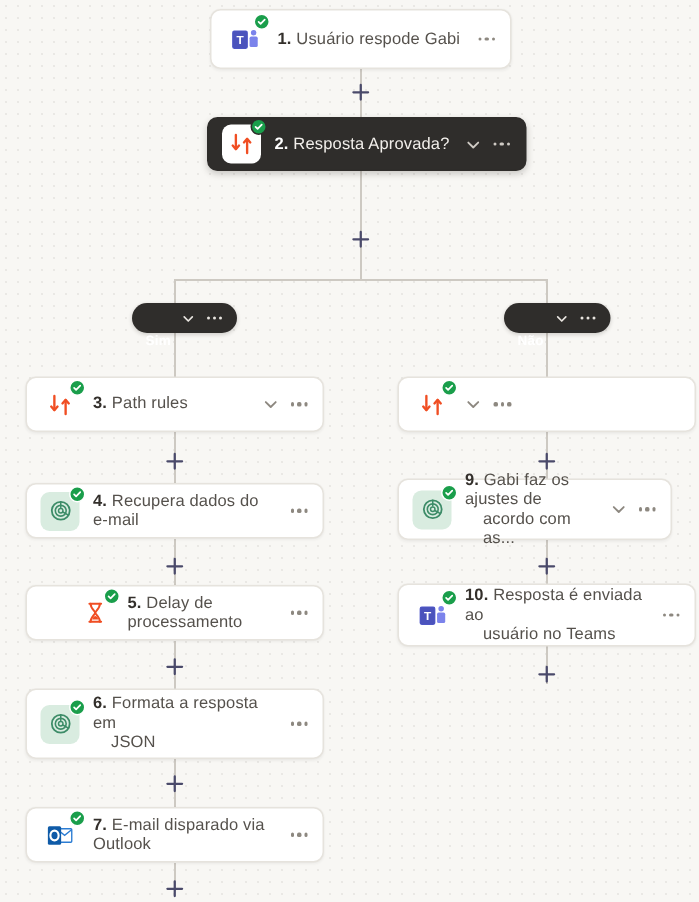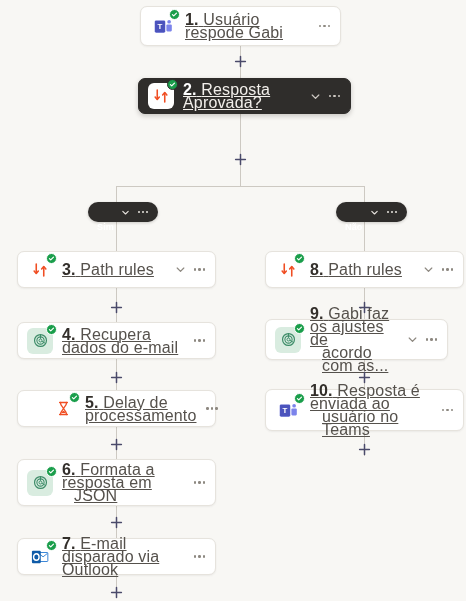--- a/index.html
+++ b/index.html
@@ -79,26 +79,25 @@
     border: 1.5px solid #ffffff;
     display: flex;
     align-items: center;
     justify-content: center;
   }
   .node.selected .badge { border-color: #2f2d2b; }
   .badge svg { width: 7px; height: 7px; display: block; }
 
   .label {
     flex: 1 1 auto;
-    font-size: 16px;
+    font-size: 11px;
     line-height: 13px;
     color: #55514c;
     letter-spacing: 0.01em;
     padding: 2px 0;
-    text-decoration: underline;
   }
   .label b { font-weight: 700; color: #332f2b; }
   .node.selected .label { color: #f2efeb; }
   .node.selected .label b { color: #ffffff; }
   .label.two { text-align: left; }
   .label.two .l2 { display: block; padding-left: 12px; }
 
   .ctrls {
     flex: 0 0 auto;
     display: flex;
@@ -433,24 +432,20 @@
               <path d="M14.2 10.6 L17 7.4 L19.8 10.6"></path>
           </g>
         </svg>
       </span>
       <span class="badge">
         <svg viewBox="0 0 12 12" xmlns="http://www.w3.org/2000/svg">
           <path d="M2.4 6.2 L4.7 8.5 L9.4 3.6" stroke="#ffffff" stroke-width="2" fill="none" stroke-linecap="round" stroke-linejoin="round"></path>
         </svg>
       </span>
     </span>
-    <span class="label">
-      <b>8.</b>
-      <span>Path rules</span>
-    </span>
     <span class="ctrls">
       <svg class="chev" viewBox="0 0 12 12" xmlns="http://www.w3.org/2000/svg">
         <path d="M2.4 4.4 L6 8 L9.6 4.4" stroke="currentColor" stroke-width="1.35" fill="none" stroke-linecap="round" stroke-linejoin="round"></path>
       </svg>
       <span class="dots">
           <i></i>
           <i></i>
           <i></i>
         </span>
     </span>

